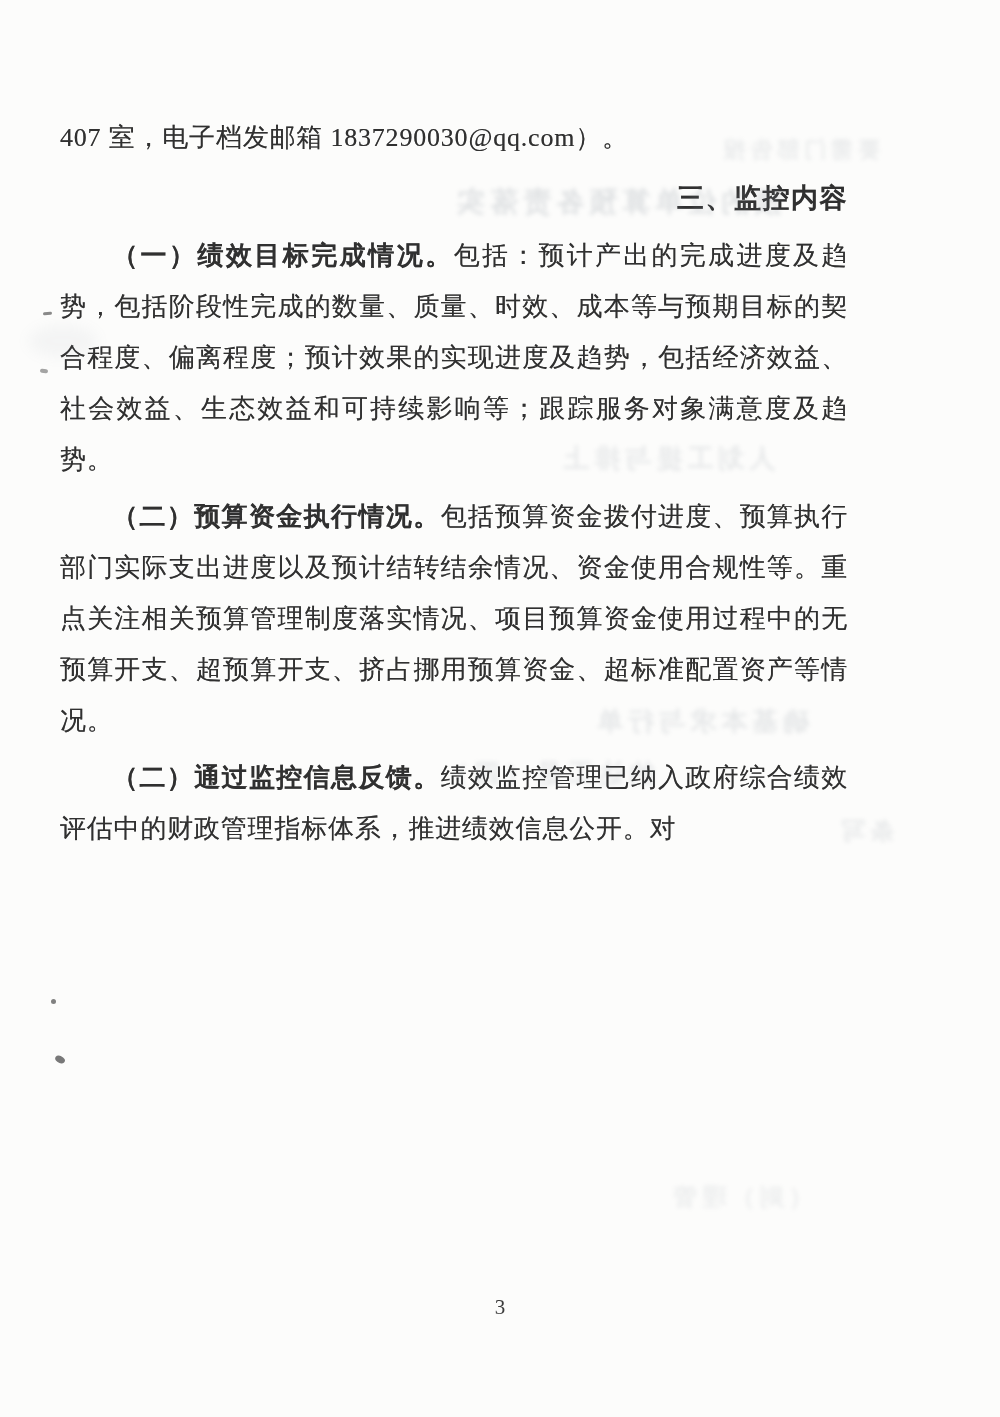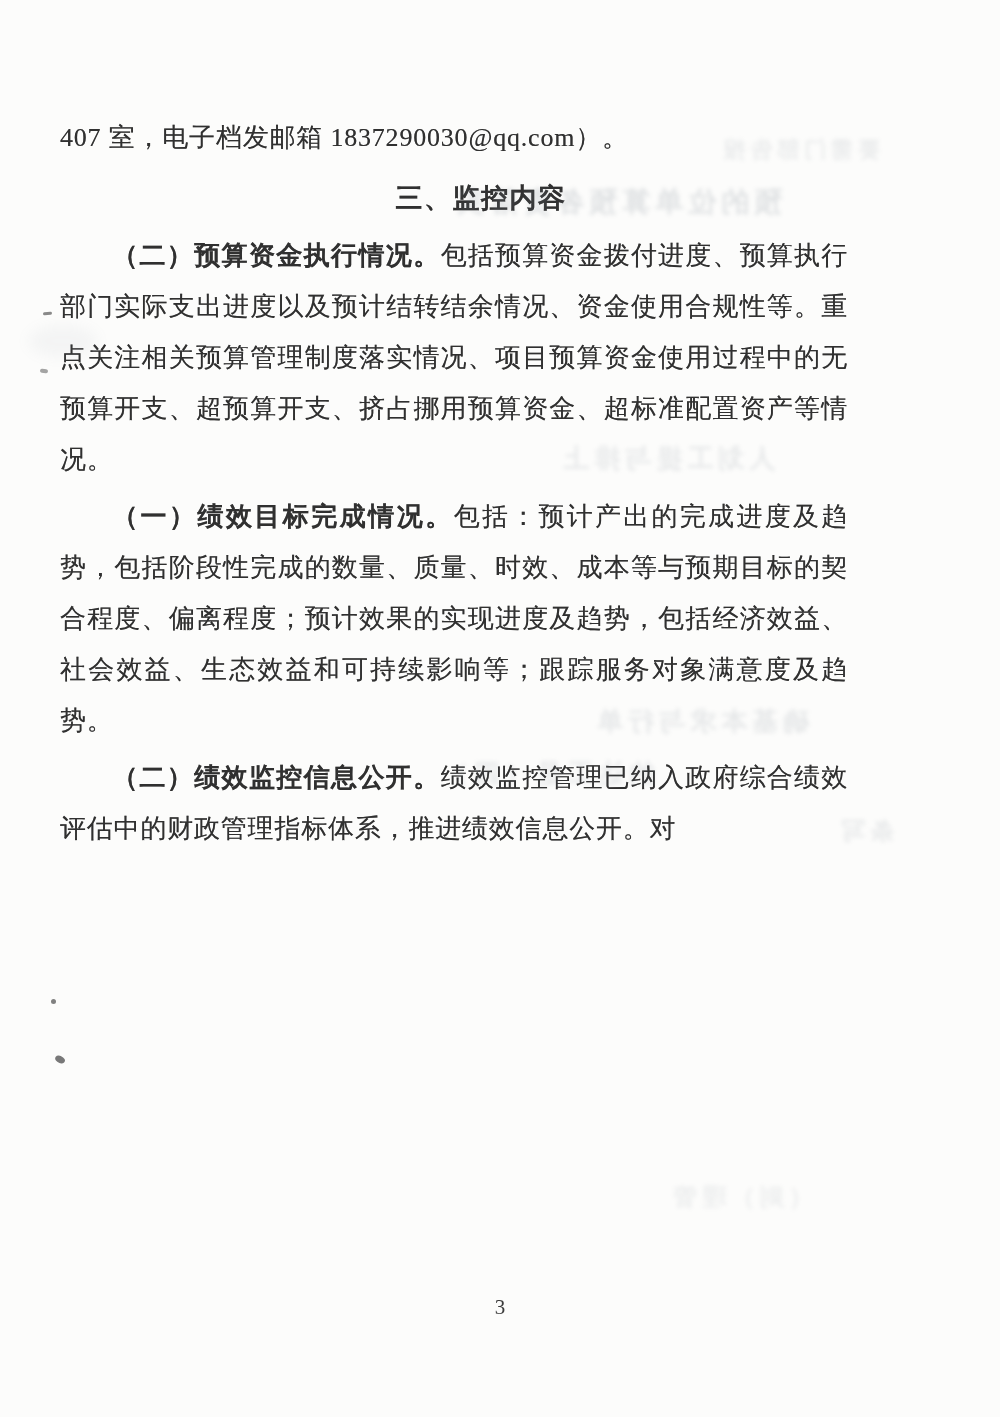--- a/index.html
+++ b/index.html
@@ -20,21 +20,21 @@
     text-justify:inter-ideograph;
     text-shadow:0 0 0.6px rgba(45,45,45,0.55);
   }
   .intro-line{margin:0;}
   .heading{
     margin:10px 0 0 0;
     font-size:27px;
     font-weight:700;
     font-family:Liberation Sans, sans-serif;
     text-indent:2em;
-    text-align:center;
+    text-align:right;
     letter-spacing:1.5px;
   }
   .para{margin:6px 0 0 0;text-indent:2em;}
   .lead{
     font-weight:700;
     font-family:"DejaVu Sans","Liberation Sans",sans-serif;
     letter-spacing:1px;
   }
   .page-number{
     position:absolute;
@@ -81,27 +81,27 @@
 </style>
 </head>
 <body>
 
 <div class="page">
 
   <p class="intro-line">407 室，电子档发邮箱 1837290030@qq.com）。</p>
 
   <h3 class="heading">三、监控内容</h3>
 
+  <p class="para"><span class="lead">（一）绩效目标完成情况。</span><span>包括：预计产出的完成进度及趋势，包括阶段性完成的数量、质量、时效、成本等与预期目标的契合程度、偏离程度；预计效果的实现进度及趋势，包括经济效益、社会效益、生态效益和可持续影响等；跟踪服务对象满意度及趋势。</span></p>
+
   <p class="para"><span class="lead">（二）预算资金执行情况。</span><span>包括预算资金拨付进度、预算执行部门实际支出进度以及预计结转结余情况、资金使用合规性等。重点关注相关预算管理制度落实情况、项目预算资金使用过程中的无预算开支、超预算开支、挤占挪用预算资金、超标准配置资产等情况。</span></p>
-
-  <p class="para"><span class="lead">（一）绩效目标完成情况。</span><span>包括：预计产出的完成进度及趋势，包括阶段性完成的数量、质量、时效、成本等与预期目标的契合程度、偏离程度；预计效果的实现进度及趋势，包括经济效益、社会效益、生态效益和可持续影响等；跟踪服务对象满意度及趋势。</span></p>
 
 
 
-  <p class="para"><span class="lead">（二）绩效监控信息公开。</span><span>绩效监控管理已纳入政府综合绩效评估中的财政管理指标体系，推进绩效信息公开。对</span></p>
+  <p class="para"><span class="lead">（二）通过监控信息反馈。</span><span>绩效监控管理已纳入政府综合绩效评估中的财政管理指标体系，推进绩效信息公开。对</span></p>
 
   <div class="page-number">3</div>
 
   <div class="bleed bleed-0">要需门部告报</div>
   <div class="bleed bleed-1">预的位单算预各责落实</div>
   <div class="bleed bleed-2">人划工提与排上</div>
   <div class="bleed bleed-3">确基本求与行单</div>
   <div class="bleed bleed-4">的达工是（四）</div>
   <div class="bleed bleed-5">条写</div>
   <div class="bleed bleed-6">（则）理管</div>

